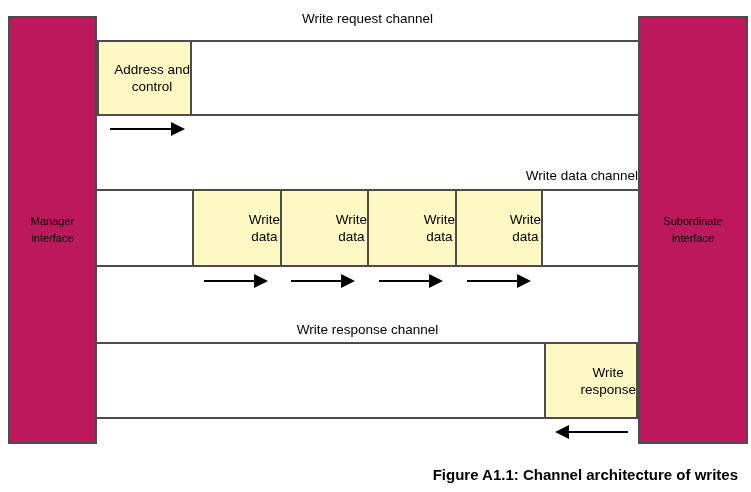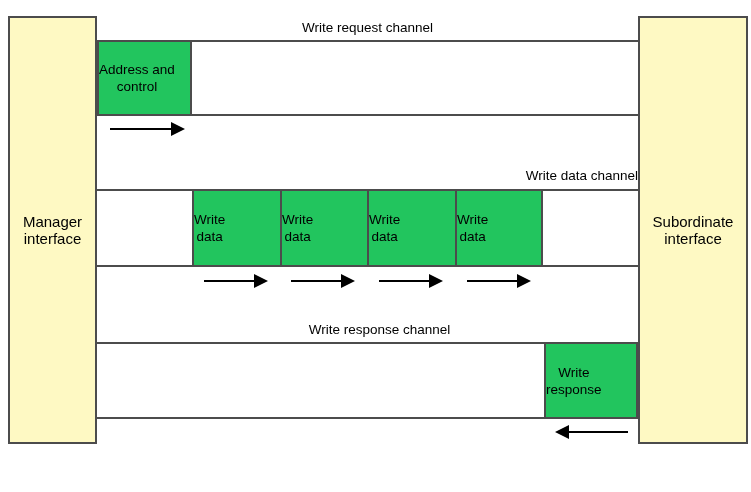--- a/index.html
+++ b/index.html
@@ -10,28 +10,28 @@
   #canvas {
     position: relative;
     width: 751px;
     height: 492px;
     background: #ffffff;
     overflow: hidden;
     color: #000;
   }
   .iface-box {
     position: absolute;
-    background: #fef9c3;
+    background: #be185d;
     border: 2px solid #4c4c4c;
     box-sizing: border-box;
     display: flex;
     align-items: center;
     justify-content: center;
     text-align: center;
-    font-size: 15px;
+    font-size: 11px;
     line-height: 17px;
     white-space: pre-line;
   }
   #manager-box { left: 8px; top: 16px; width: 89px; height: 428px; }
   #subordinate-box { left: 638px; top: 16px; width: 110px; height: 428px; }
 
   .hline {
     position: absolute;
     left: 97px;
     width: 541px;
@@ -41,26 +41,26 @@
   .channel-label {
     position: absolute;
     left: 97px;
     width: 541px;
     text-align: center;
     font-size: 13.5px;
     line-height: 17px;
   }
   .transfer-box {
     position: absolute;
-    background: #22c55e;
+    background: #fef9c3;
     border: 2px solid #4c4c4c;
     box-sizing: border-box;
     display: flex;
     align-items: center;
-    justify-content: flex-start;
+    justify-content: flex-end;
     text-align: center;
     font-size: 13.5px;
     line-height: 17px;
     white-space: pre-line;
   }
   #addr-box { left: 97px; top: 40px; width: 95px; height: 76px; }
   .wdata-box { top: 189px; height: 78px; }
   #wdata-0 { left: 192px; width: 90px; }
   #wdata-1 { left: 280px; width: 89px; }
   #wdata-2 { left: 367px; width: 90px; }
@@ -94,23 +94,23 @@
   #arr-resp { left: 555px; top: 425px; width: 73px; }
 
   #caption {
     position: absolute;
     right: 13px;
     top: 466px;
     font-size: 15px;
     font-weight: bold;
     white-space: nowrap;
   }
-  #lbl-request  { top: 19px; }
+  #lbl-request  { top: 10px; }
   #lbl-data     { top: 167px; text-align: right; }
-  #lbl-response { top: 321px; margin-left: 12px; }
+  #lbl-response { top: 321px; }
   #line-1 { top: 40px; }
   #line-2 { top: 114px; }
   #line-3 { top: 189px; }
   #line-4 { top: 265px; }
   #line-5 { top: 342px; }
   #line-6 { top: 417px; }
 </style>
 </head>
 <body>
 
@@ -181,14 +181,15 @@
   </div>
   <div id="arr-d3" class="arrow right">
     <div class="shaft"></div>
     <div class="head"></div>
   </div>
   <div id="arr-resp" class="arrow left">
     <div class="shaft"></div>
     <div class="head"></div>
   </div>
 
+  <div id="caption">Figure A1.1: Channel architecture of writes</div>
 
 </div>
 
 </body></html>

